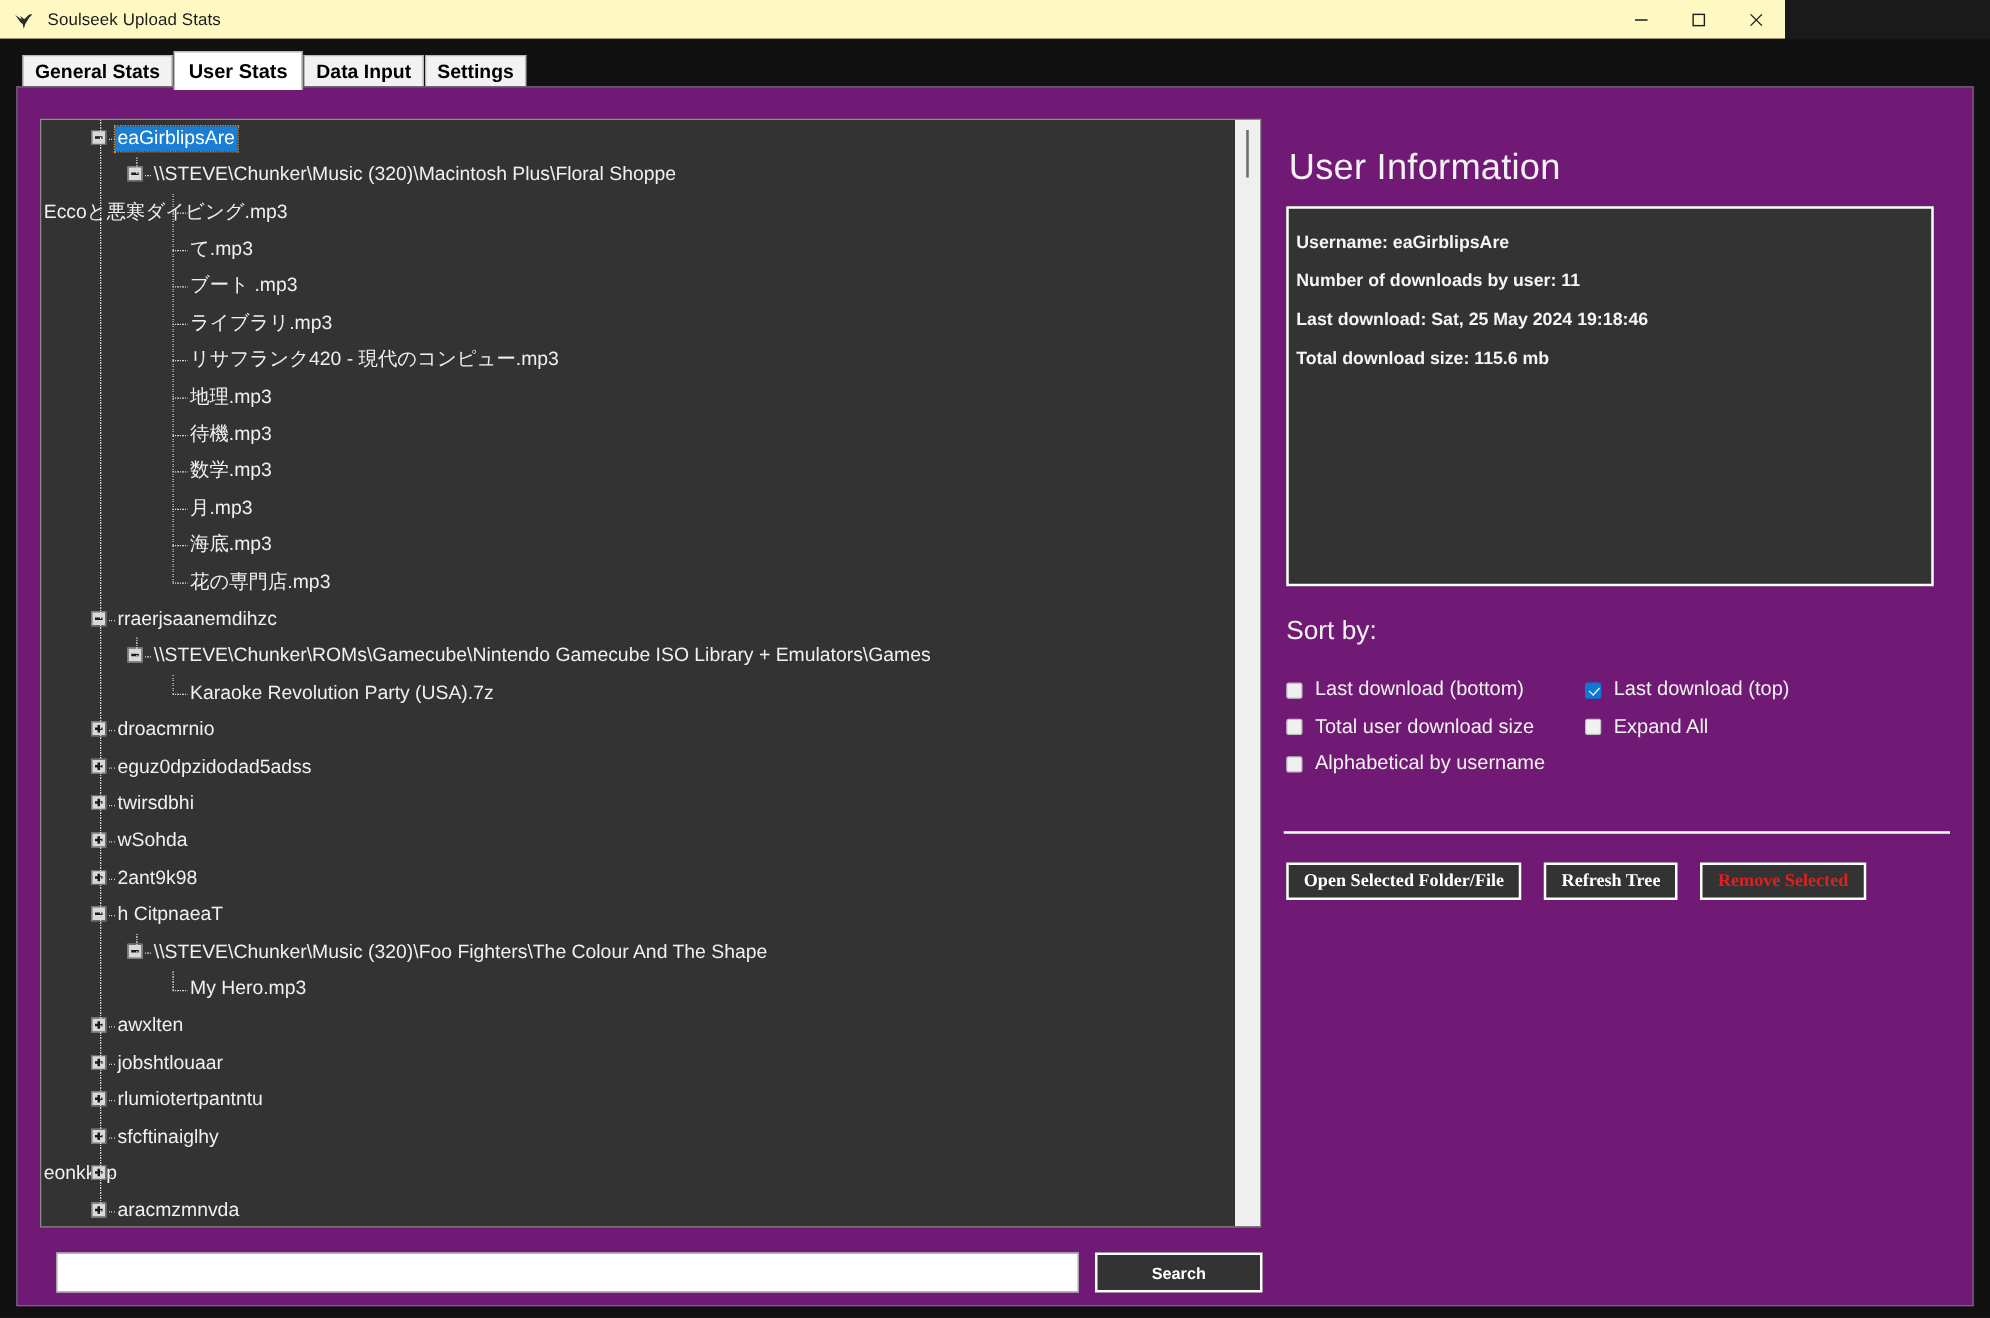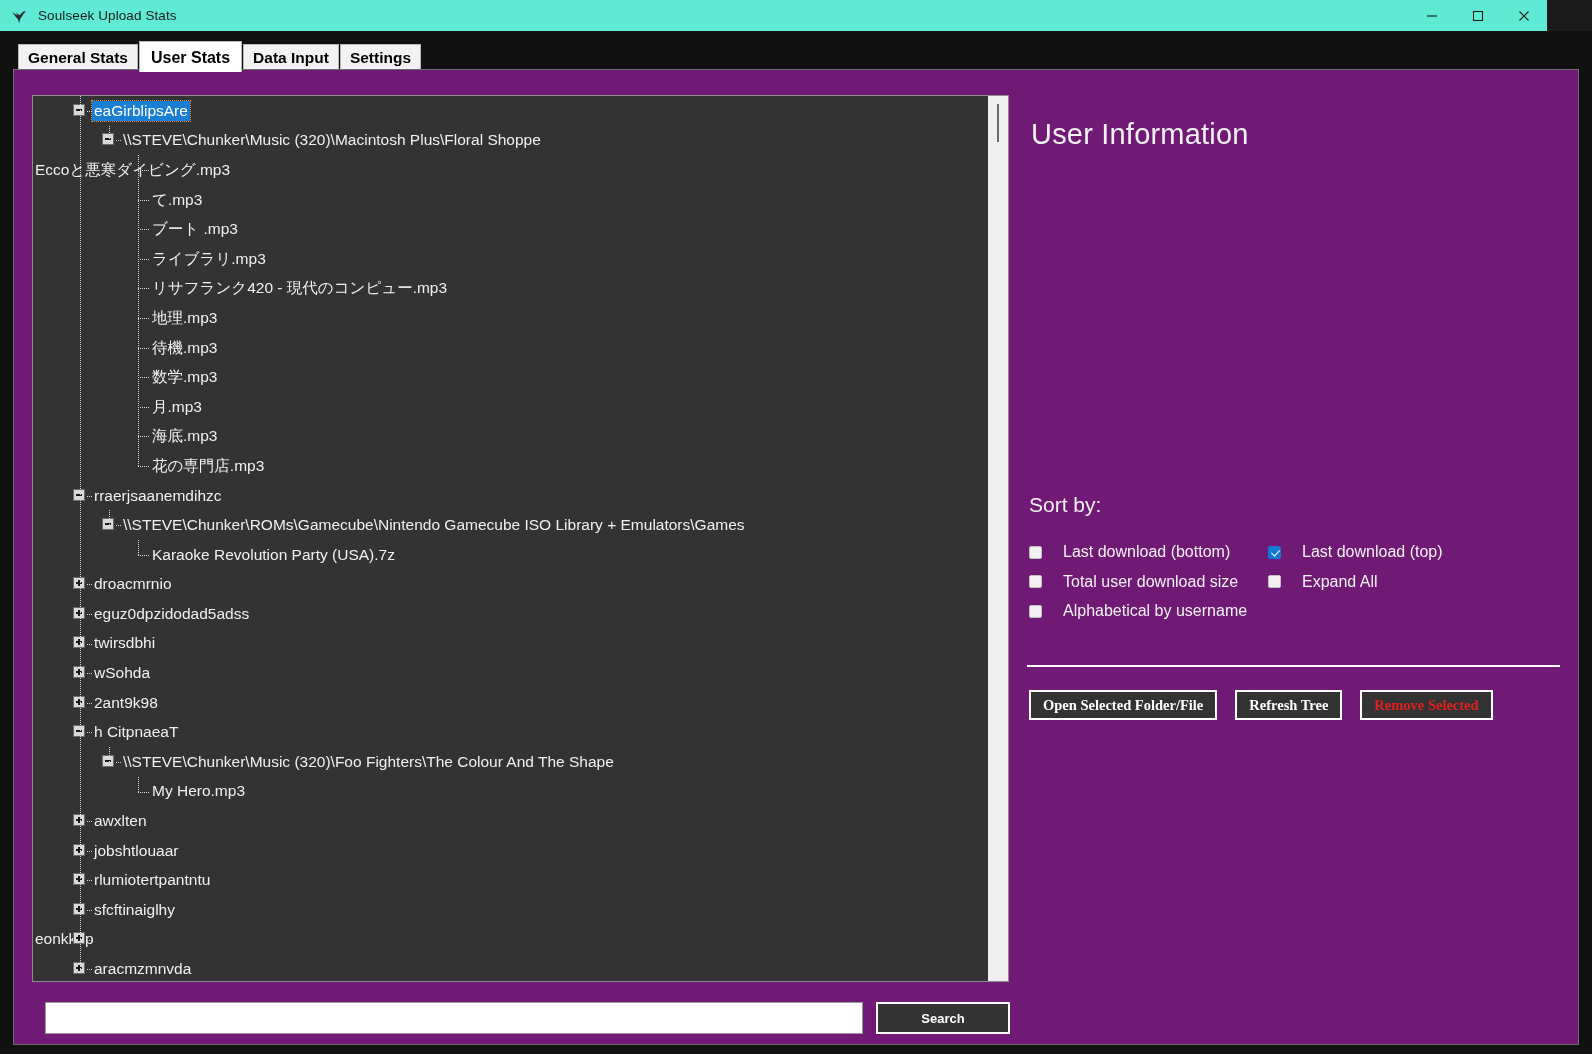--- a/index.html
+++ b/index.html
@@ -9,22 +9,22 @@
     height: 1054px;
     overflow: hidden;
     background: #1a1a1a;
     font-family: "Liberation Sans", sans-serif;
   }
 
   
   .titlebar {
     position: absolute;
     left: 0; top: 0;
-    width: 1547px; height: 31px;
-    background: #5eead4;
+    width: 1428px; height: 31px;
+    background: #fef9c3;
     display: flex;
     align-items: center;
   }
   .title-left {
     display: flex;
     align-items: center;
     gap: 10px;
     padding-left: 10px;
     flex: 1;
   }
@@ -251,21 +251,21 @@
     width: 520px;
   }
   .cb-row {
     position: relative;
     height: 29.5px;
   }
   .cb-item {
     position: absolute;
     display: flex;
     align-items: center;
-    gap: 21px;
+    gap: 10px;
     cursor: pointer;
   }
   .cb-item.col1 { left: 0px; }
   .cb-item.col2 { left: 239px; }
   .cb-box {
     width: 13px; height: 13px;
     background: #f0f0f0;
     border: 1px solid #c0c0c0;
     border-radius: 2px;
     position: relative;
@@ -519,20 +519,26 @@
       </div>
     </div>
 
     <input class="search-input" type="text" placeholder="" style="">
     <button class="search-btn">Search</button>
 
     <div class="right-panel">
 
       <div class="panel-title">User Information</div>
 
+      <div class="info-box">
+        <div class="info-line">Username: eaGirblipsAre</div>
+        <div class="info-line">Number of downloads by user: 11</div>
+        <div class="info-line">Last download: Sat, 25 May 2024 19:18:46</div>
+        <div class="info-line">Total download size: 115.6 mb</div>
+      </div>
 
       <div class="sortby-title">Sort by:</div>
 
       <div class="cb-grid">
         <div class="cb-row">
           <div class="cb-item col1">
             <span class="cb-box"></span>
             <span class="cb-label">Last download (bottom)</span>
           </div>
           <div class="cb-item col2">

